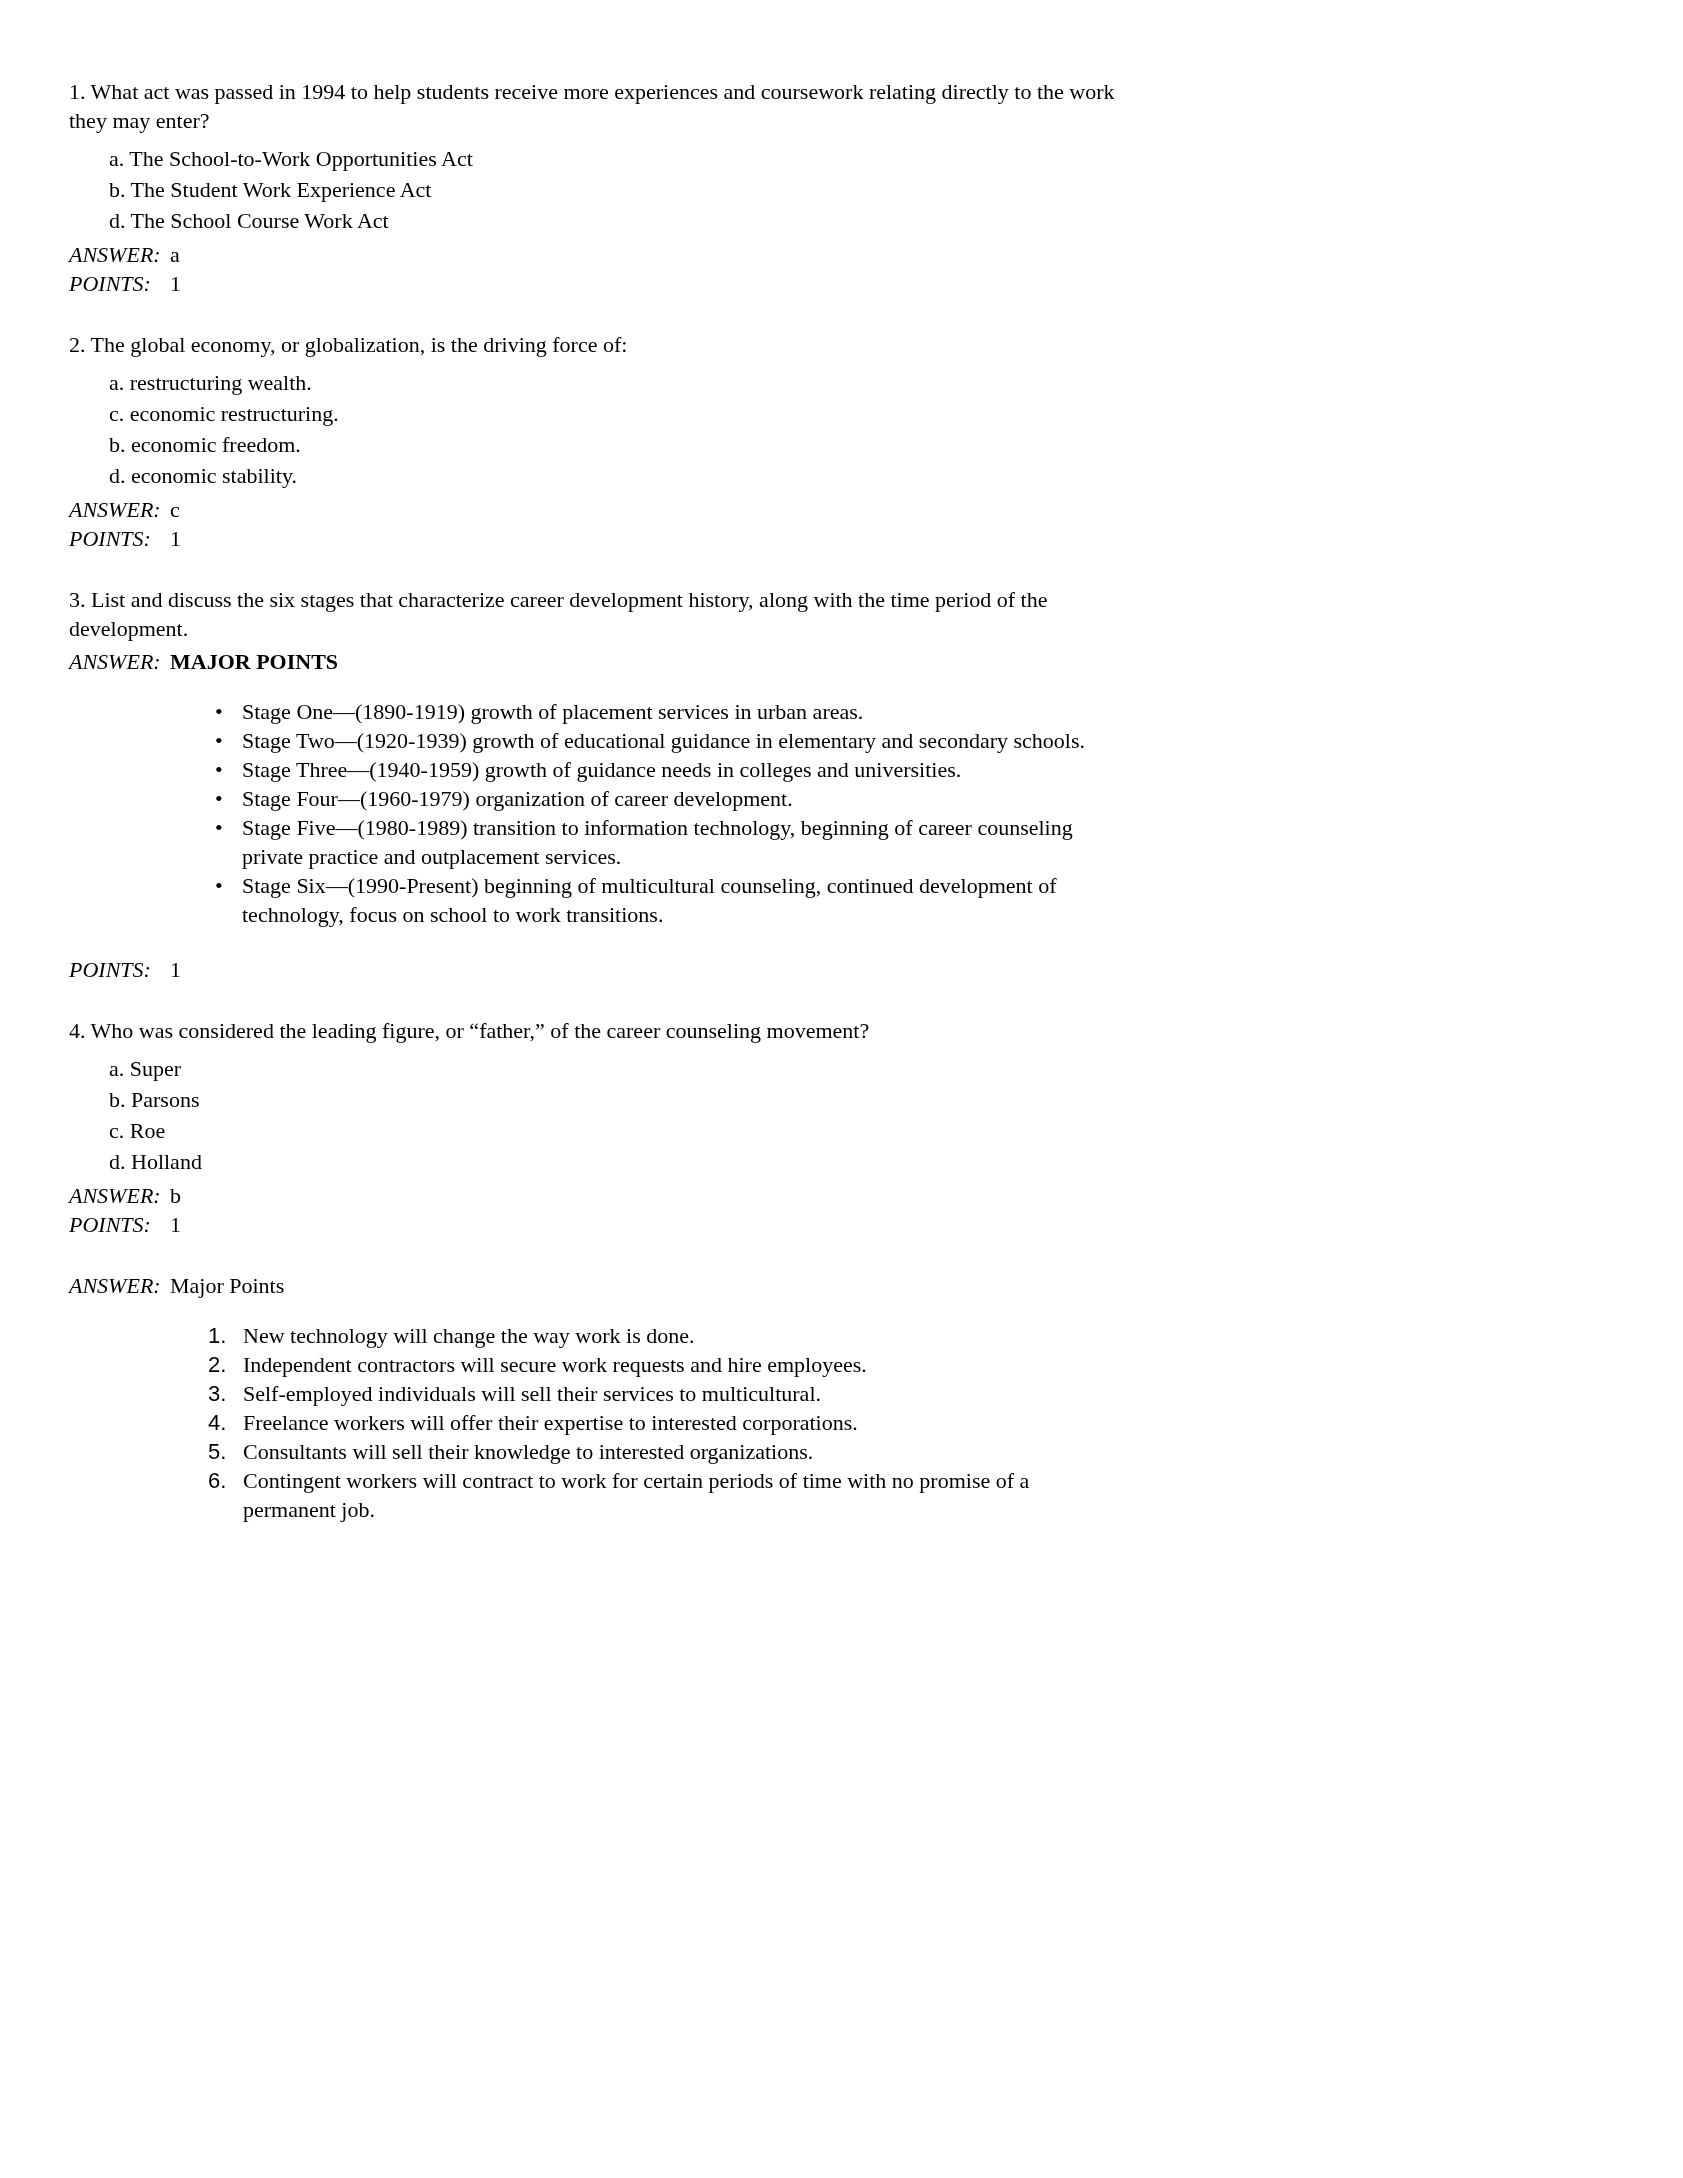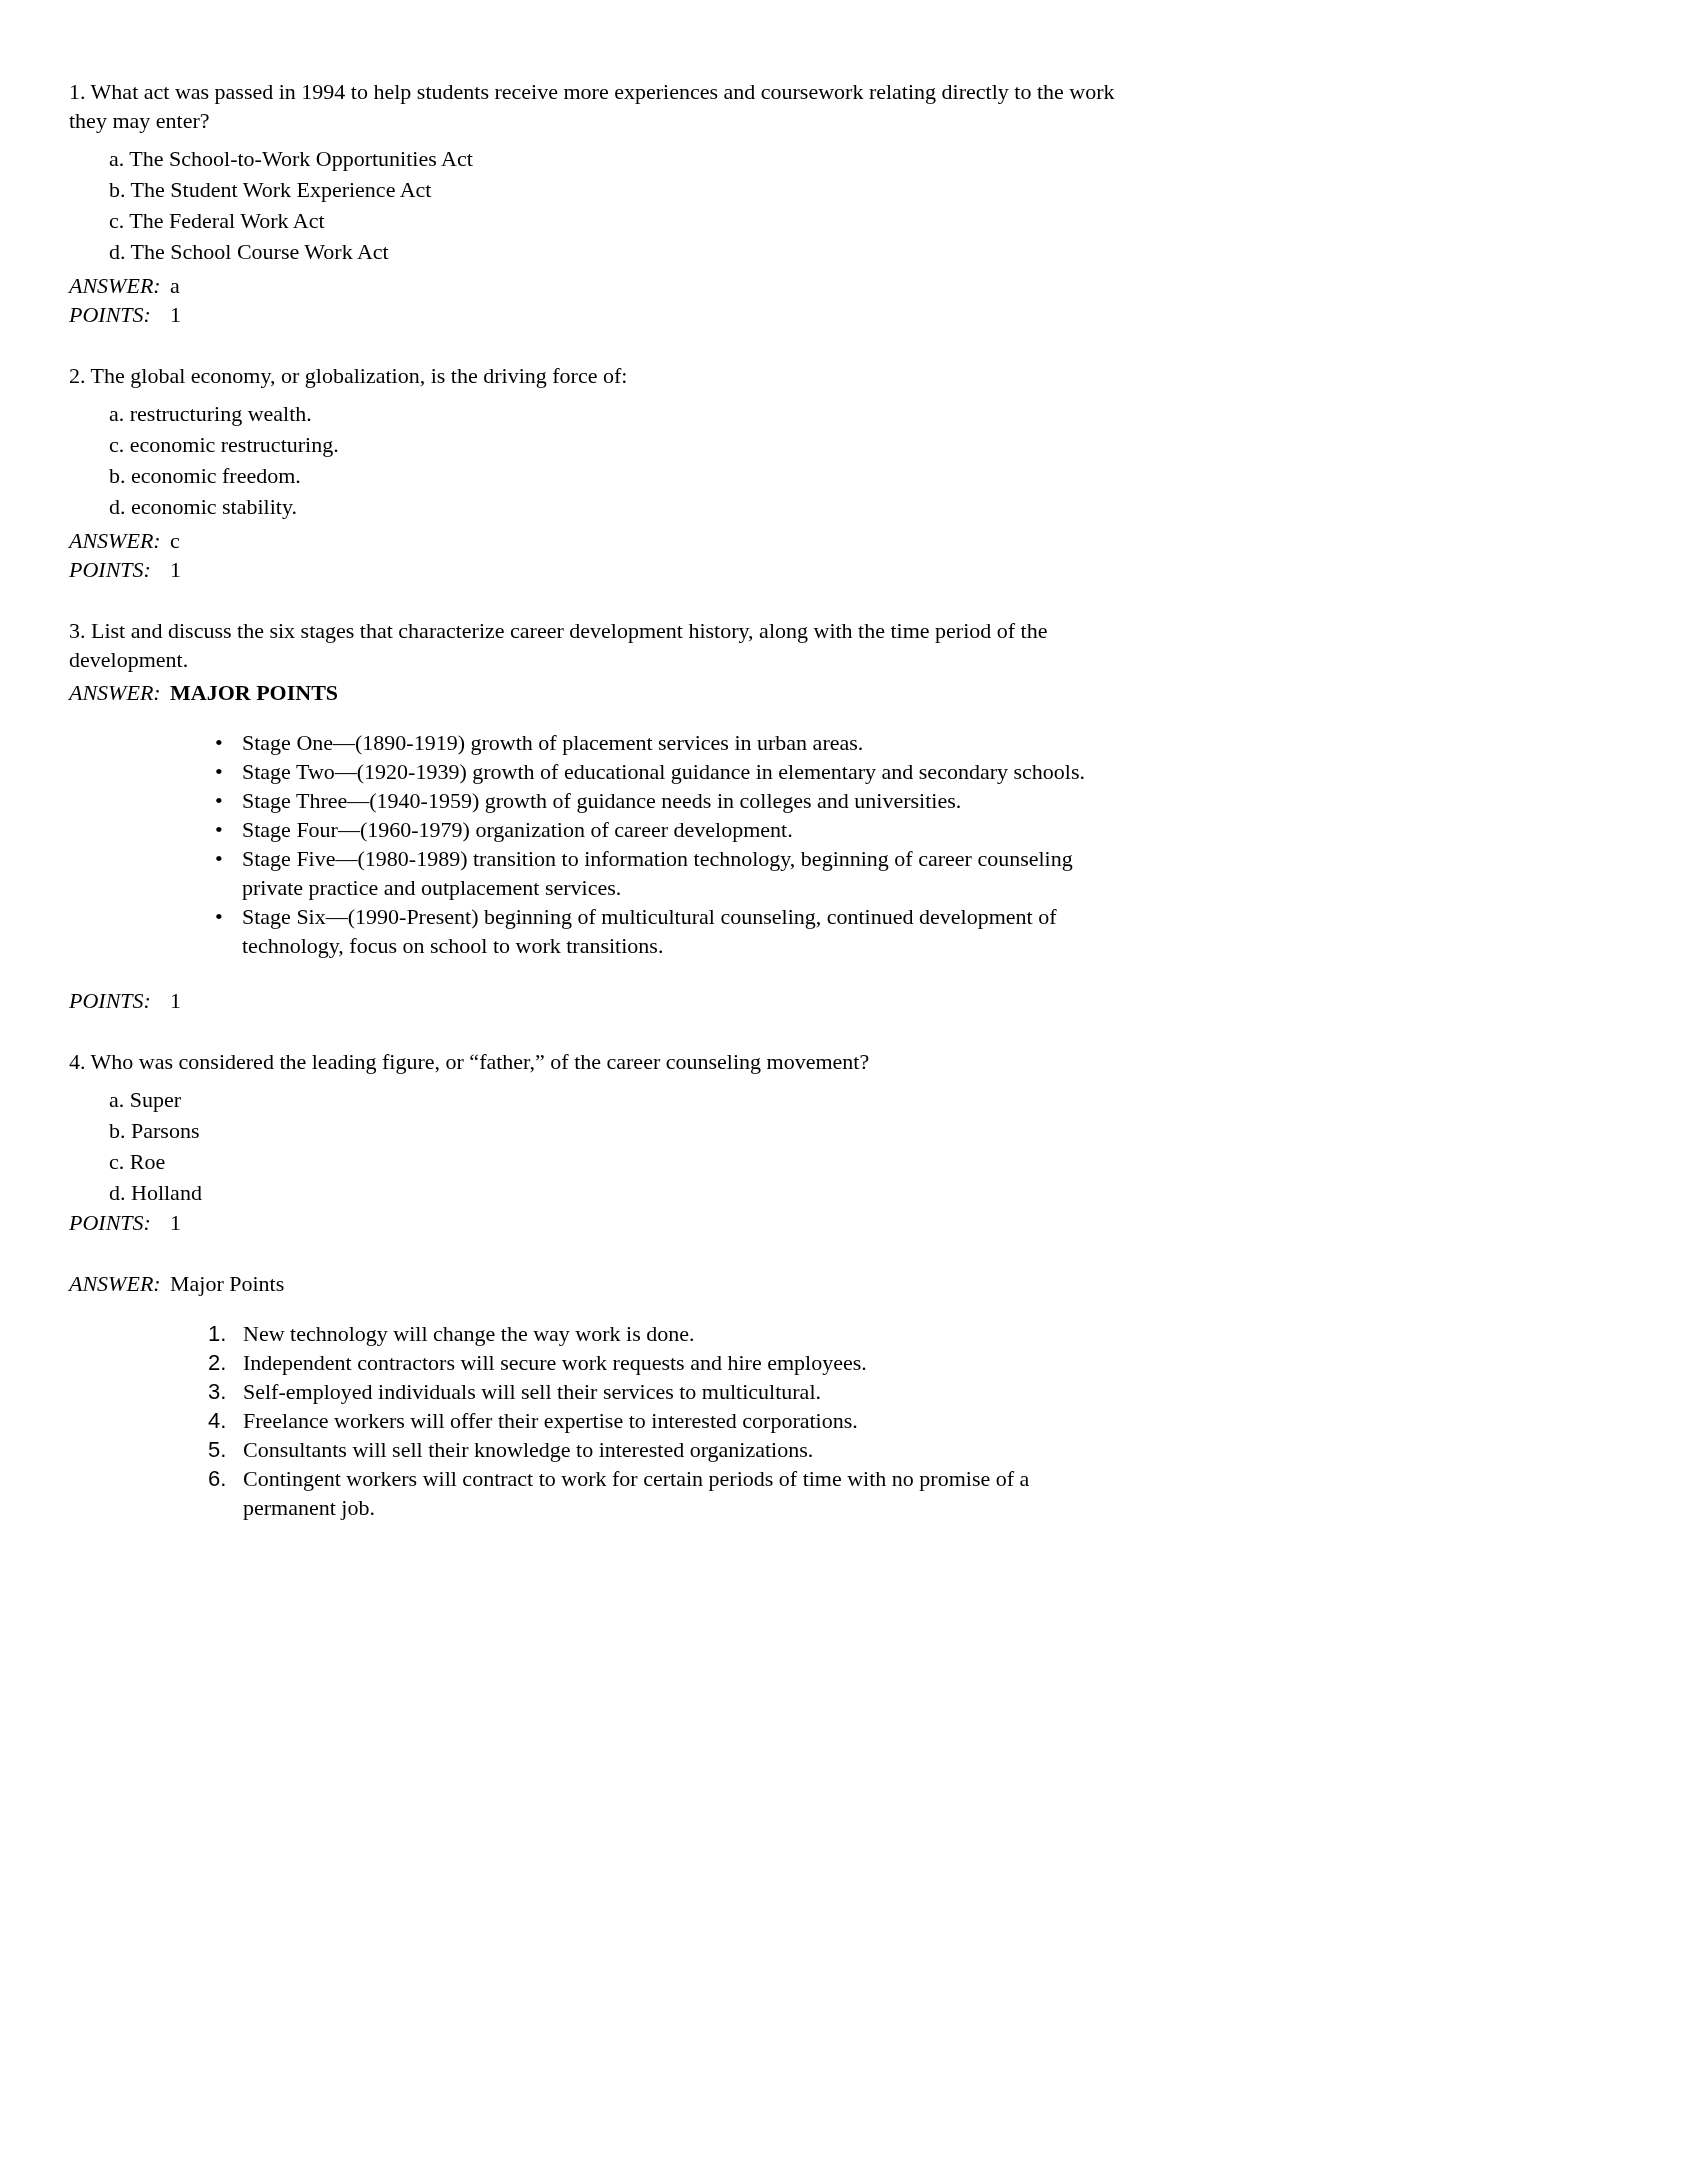--- a/index.html
+++ b/index.html
@@ -72,21 +72,20 @@
 <body>
 
 <div class="page">
   <div class="content">
 
     <section class="question">
       <p class="q-text">1. What act was passed in 1994 to help students receive more experiences and coursework relating directly to the work they may enter?</p>
       <div class="options">
         <p class="option">a. The School-to-Work Opportunities Act</p>
         <p class="option">b. The Student Work Experience Act</p>
-        <p class="option">c. The Federal Work Act</p>
         <p class="option">d. The School Course Work Act</p>
       </div>
       <p class="answer-line"><span class="label">ANSWER:</span><span class="value">a</span></p>
       <p class="points-line"><span class="label">POINTS:</span><span class="value">1</span></p>
     </section>
 
     <section class="question">
       <p class="q-text">2. The global economy, or globalization, is the driving force of:</p>
       <div class="options">
         <p class="option">a. restructuring wealth.</p>
@@ -113,20 +112,21 @@
     </section>
 
     <section class="question">
       <p class="q-text">4. Who was considered the leading figure, or “father,” of the career counseling movement?</p>
       <div class="options">
         <p class="option">a. Super</p>
         <p class="option">b. Parsons</p>
         <p class="option">c. Roe</p>
         <p class="option">d. Holland</p>
       </div>
+      <p class="answer-line"><span class="label">ANSWER:</span><span class="value">b</span></p>
       <p class="points-line"><span class="label">POINTS:</span><span class="value">1</span></p>
     </section>
 
     <section class="question">
       <p class="answer-line"><span class="label">ANSWER:</span><span class="value">Major Points</span></p>
       <div class="num-list">
         <div class="num-item">
             <span class="num-marker">1.</span>
             <span class="num-text">New technology will change the way work is done.</span>
           </div>

